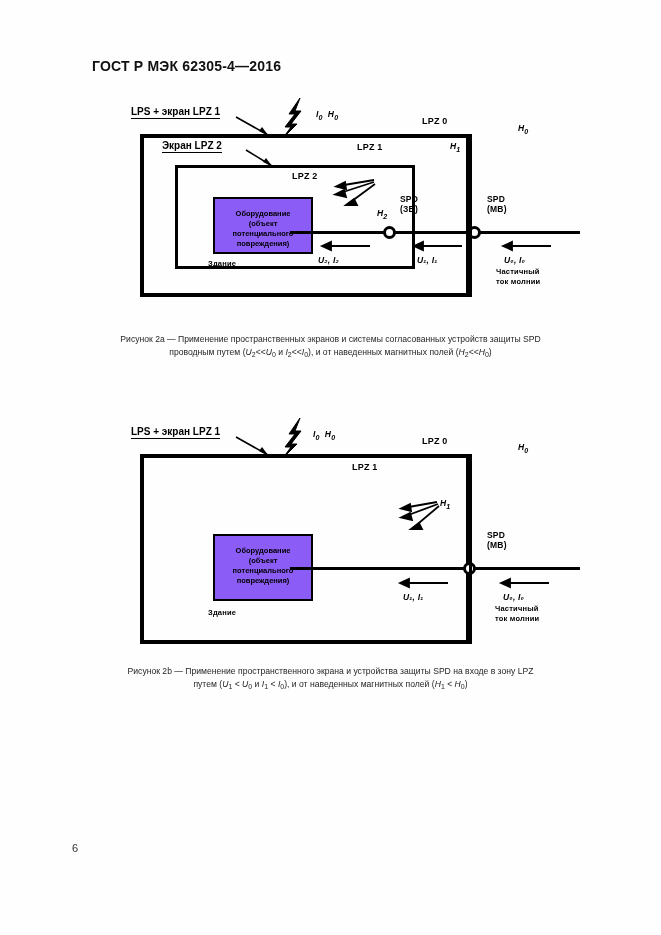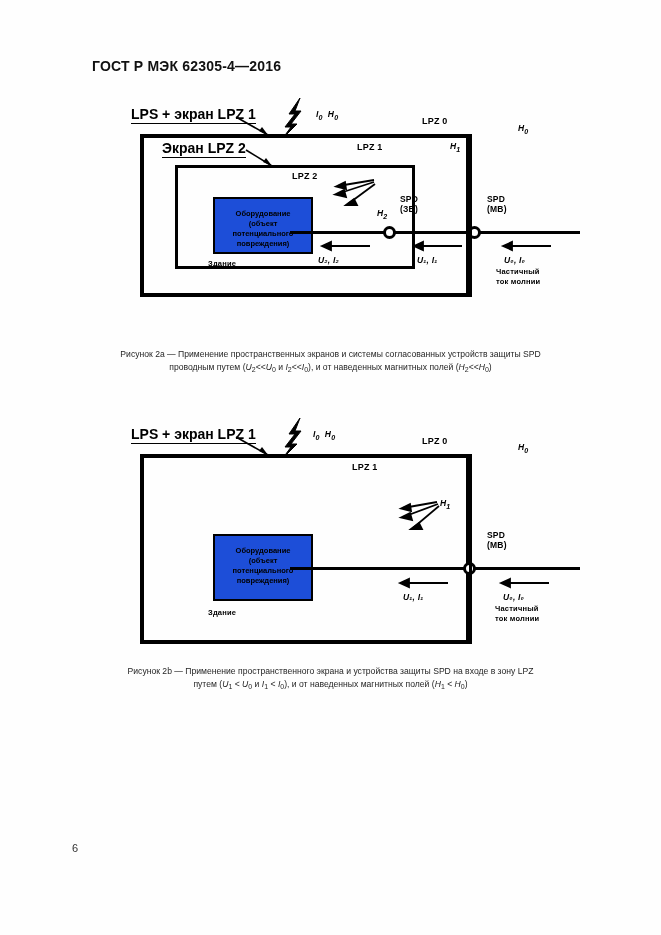--- a/index.html
+++ b/index.html
@@ -64,40 +64,40 @@
     position: absolute;
     border: 4px solid #000;
     box-sizing: border-box;
     background: transparent;
   }
   .zone-box.thin { border-width: 3px; }
   .equip-box {
     position: absolute;
     border: 2px solid #000;
     box-sizing: border-box;
-    background: #1d4ed8;
+    background: #8b5cf6;
   }
 
   
   .lbl {
     position: absolute;
     font-size: 8.5px;
     font-weight: bold;
     color: #000;
     white-space: nowrap;
     letter-spacing: 0.2px;
   }
   .lbl.zone { font-size: 9px; }
   .lbl.small { font-size: 7.5px; }
   .lbl.italic { font-style: italic; }
 
   
   .callout {
     position: absolute;
-    font-size: 14px;
+    font-size: 10px;
     font-weight: bold;
     color: #000;
     white-space: nowrap;
     border-bottom: 1.5px solid #000;
     padding-bottom: 1px;
   }
 
   
   .equip-text {
     position: absolute;
@@ -132,21 +132,21 @@
   
   .caption {
     position: absolute;
     left: 60px;
     width: 541px;
     text-align: center;
     font-size: 8.6px;
     line-height: 13px;
     color: #1f1f1f;
   }
-  #caption-2a { top: 348px; }
+  #caption-2a { top: 333px; }
   #caption-2b { top: 657px; margin-top: 8px; }
   #caption-2  { top: 711px; }
 
   .caption sub { font-size: 7px; vertical-align: -2px; }
   .caption i   { font-style: italic; }
 
   
   .overlay {
     position: absolute;
     left: 0; top: 0;

